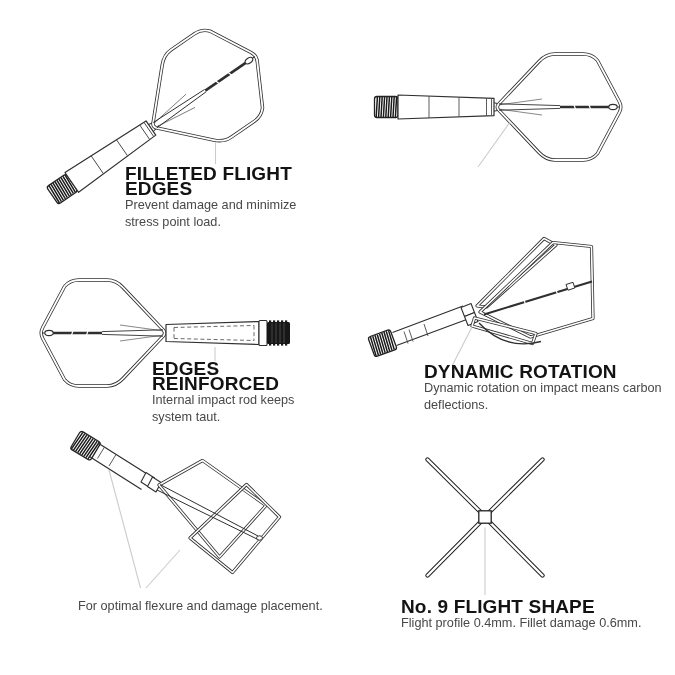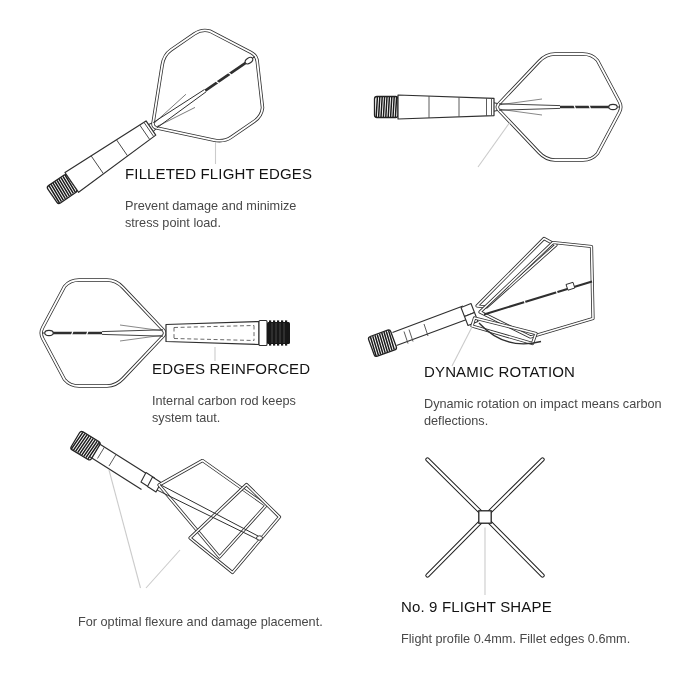--- a/index.html
+++ b/index.html
@@ -1,21 +1,21 @@
 <!DOCTYPE html>
 <html><head>
 <meta charset="utf-8">
 <style>
   html,body{margin:0;padding:0;background:#ffffff;}
   #canvas{position:relative;width:675px;height:675px;background:#ffffff;overflow:hidden;
           font-family:"Liberation Sans", sans-serif;}
   #art{position:absolute;left:0;top:0;}
   .ftext{position:absolute;}
-  .ftitle{font-size:15px;font-weight:400;color:#131313;letter-spacing:.15px;line-height:15px;}
-  .fdesc{font-size:12.7px;color:#484848;line-height:16.8px;margin-top:17px;}
+  .ftitle{font-size:19px;font-weight:700;color:#131313;letter-spacing:.15px;line-height:15px;}
+  .fdesc{font-size:12.7px;color:#484848;line-height:16.8px;margin-top:1px;}
 </style>
 </head>
 <body>
 
 <div id="canvas">
 
   <svg id="art" width="675" height="675" viewBox="0 0 675 675">
     <defs>
 
       <g id="flightSide">
@@ -136,30 +136,30 @@
   </svg>
 
   <div class="ftext" style="left:125px;top:166px;width:190px">
     <div class="ftitle">FILLETED FLIGHT EDGES</div>
     <div class="fdesc">Prevent damage and minimize stress point load.</div>
   </div>
 
 
   <div class="ftext" style="left:152px;top:361px;width:180px">
     <div class="ftitle">EDGES REINFORCED</div>
-    <div class="fdesc">Internal carbon rod keeps system taut.</div>
+    <div class="fdesc">Internal impact rod keeps system taut.</div>
   </div>
 
   <div class="ftext" style="left:424px;top:364px;width:238px">
     <div class="ftitle">DYNAMIC ROTATION</div>
     <div class="fdesc">Dynamic rotation on impact means carbon deflections.</div>
   </div>
 
   <div class="ftext" style="left:78px;top:597px;width:310px">
     <div class="fdesc">For optimal flexure and damage placement.</div>
   </div>
 
   <div class="ftext" style="left:401px;top:599px;width:262px">
     <div class="ftitle">No. 9 FLIGHT SHAPE</div>
-    <div class="fdesc">Flight profile 0.4mm. Fillet edges 0.6mm.</div>
+    <div class="fdesc">Flight profile 0.4mm. Fillet damage 0.6mm.</div>
   </div>
 
 </div>
 
 </body></html>

